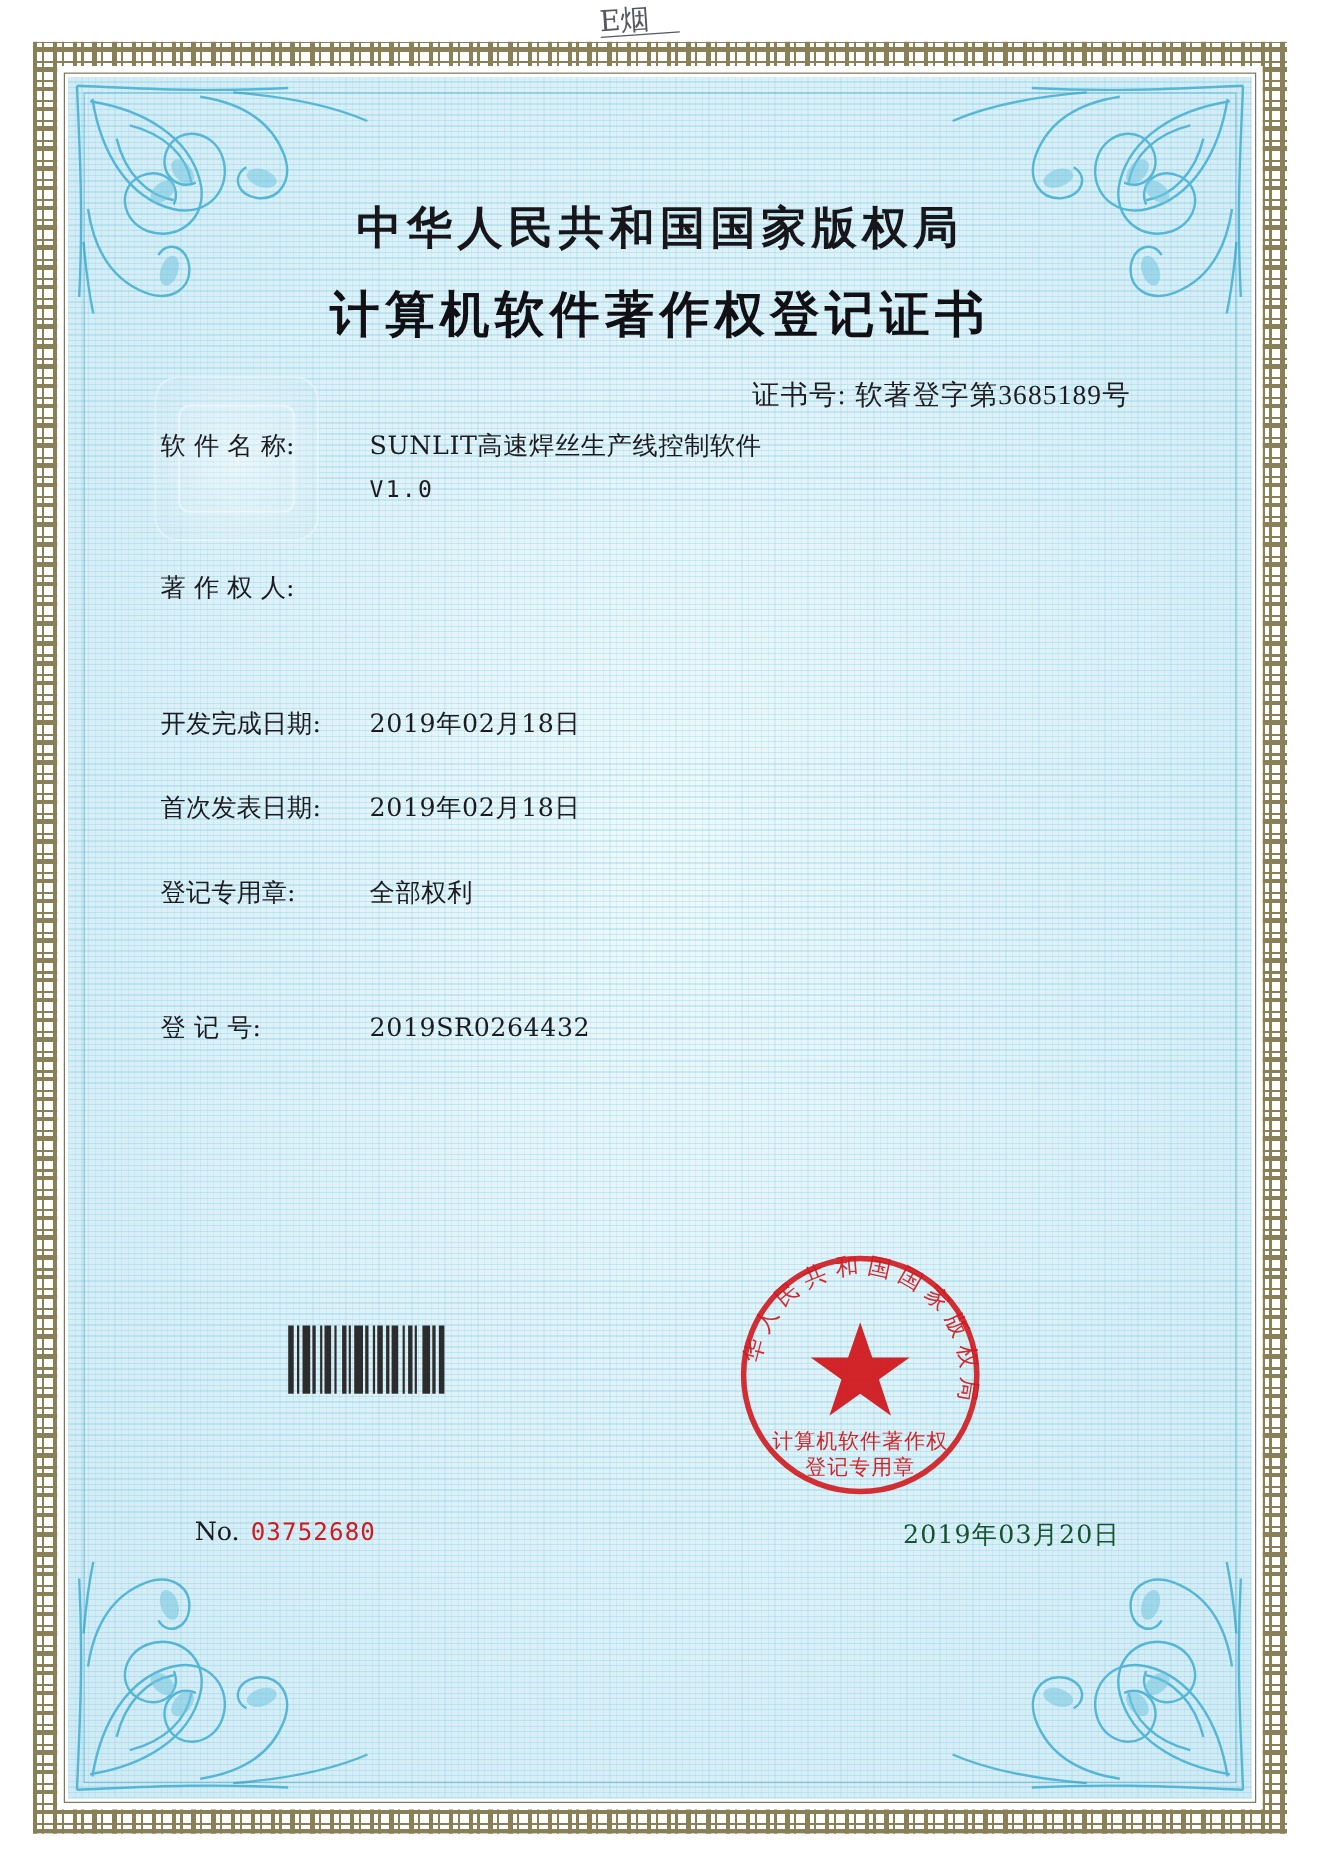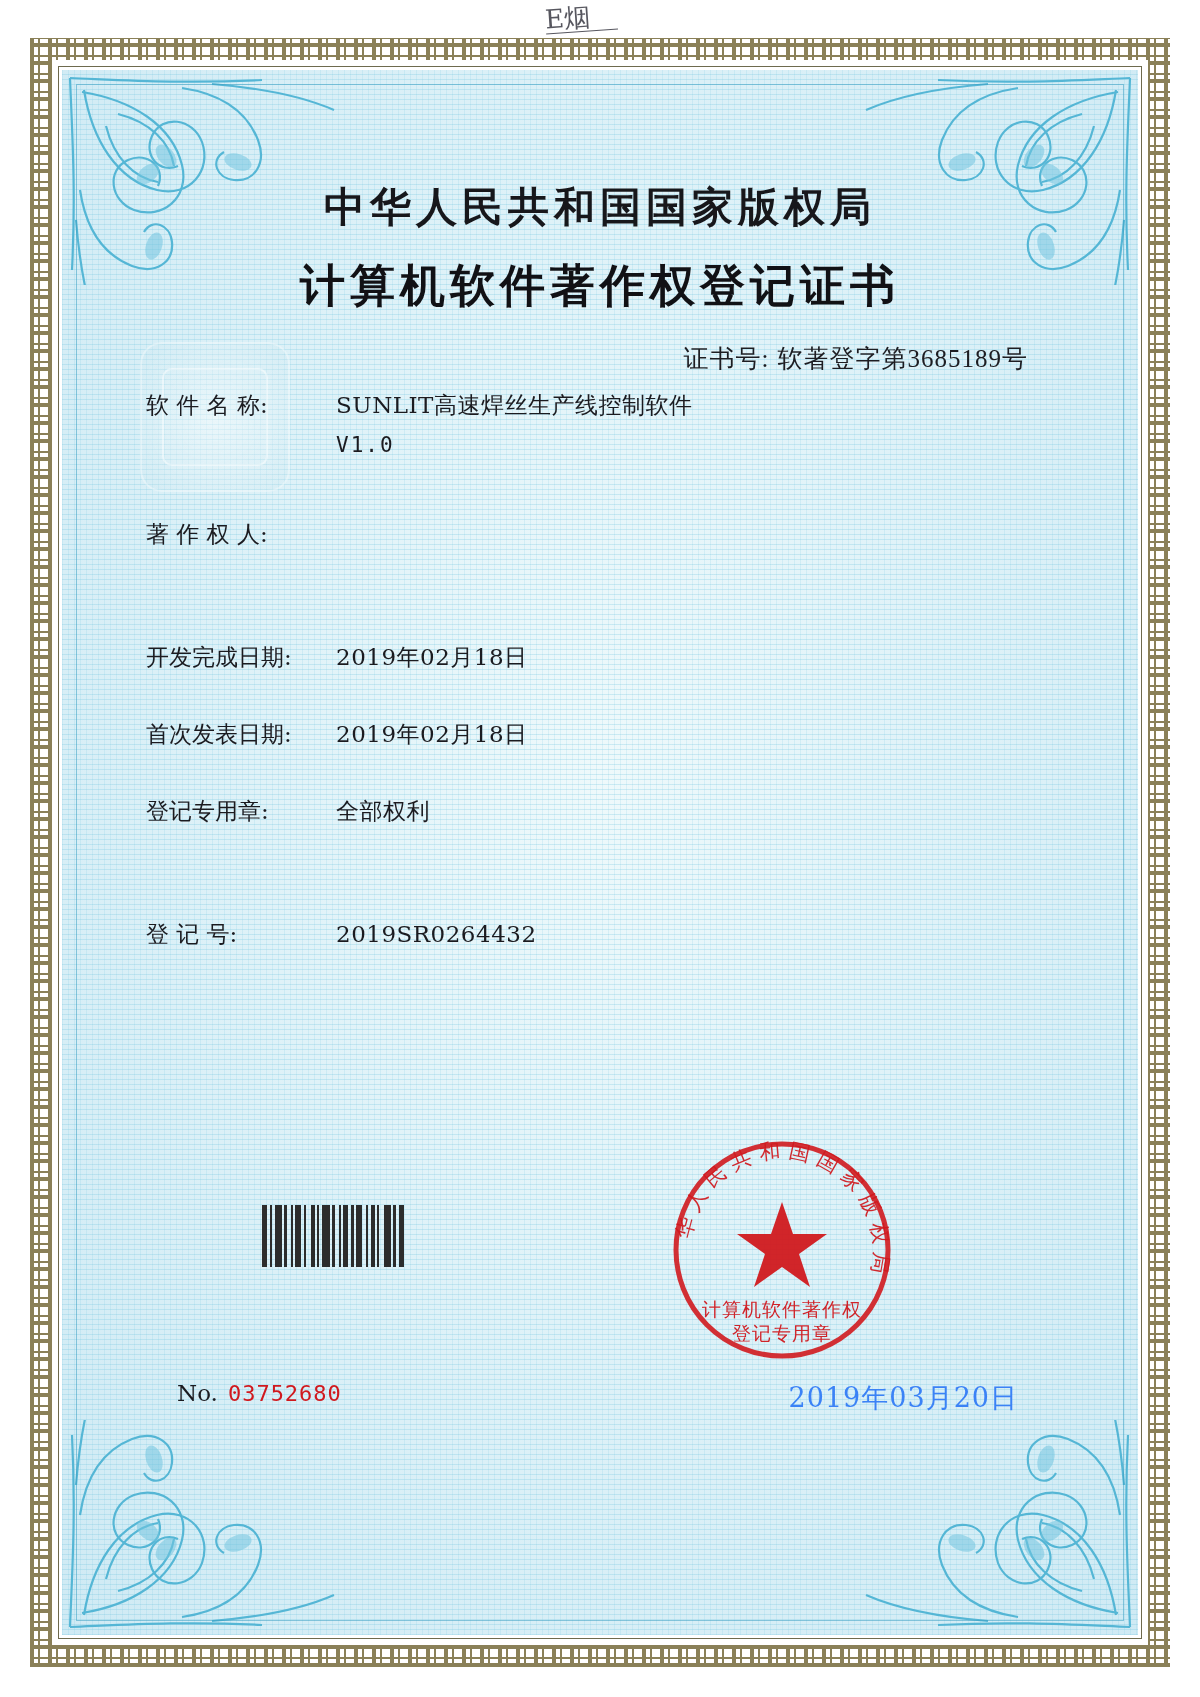--- a/index.html
+++ b/index.html
@@ -250,22 +250,22 @@
     color: #d0191e;
     font-family: "DejaVu Sans Mono", monospace;
     letter-spacing: 1px;
     margin-left: 10px;
     font-size: 22px;
   }
   .footer-date {
     position: absolute;
     right: 120px;
     top: 1310px;
-    font-size: 27px;
-    color: #3b82f6;
+    font-size: 23px;
+    color: #14532d;
     font-family: "DejaVu Serif", "Liberation Serif", serif;
     letter-spacing: 1px;
   }
   
   .handwriting {
     position: absolute;
     left: 545px;
     top: 0px;
     font-size: 26px;
     color: #3a3a44;

